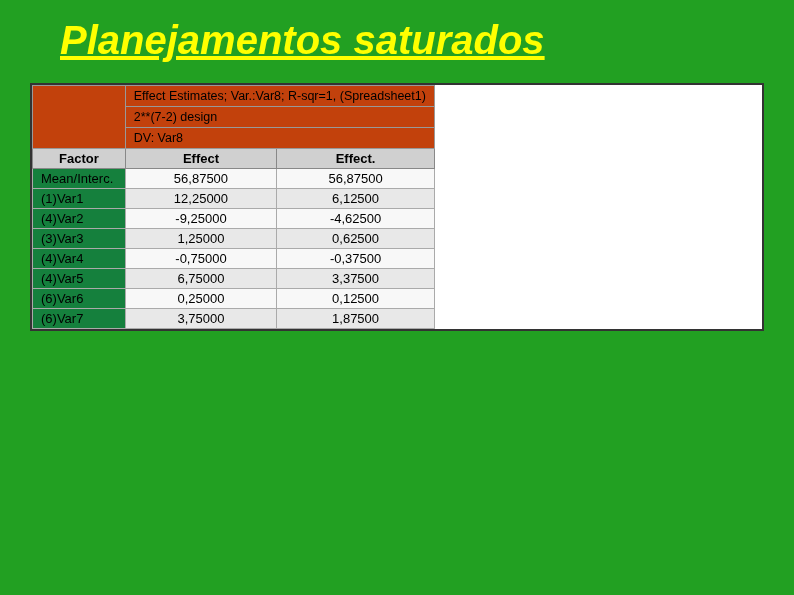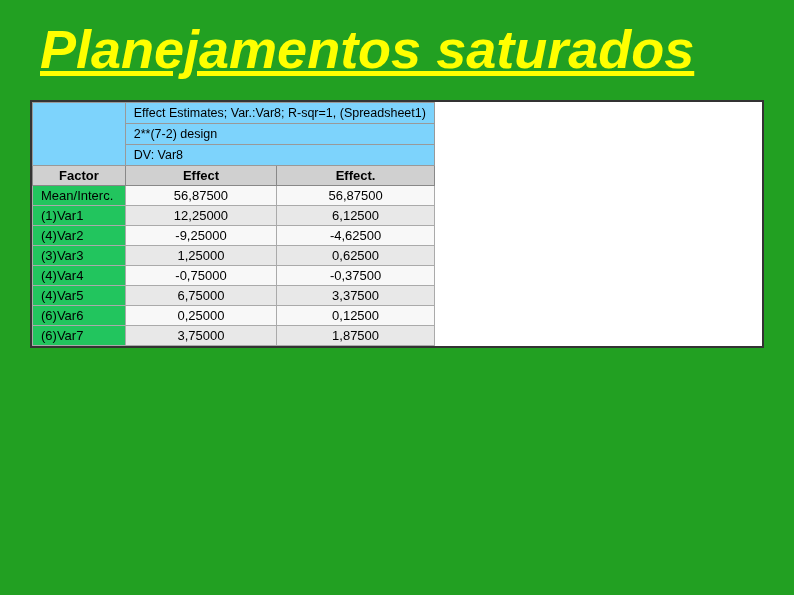--- a/index.html
+++ b/index.html
@@ -7,42 +7,42 @@
       width: 794px;
       height: 595px;
       background-color: #22a022;
       font-family: Arial, sans-serif;
       overflow: hidden;
       position: relative;
     }
 
     .page-title {
       color: #ffff00;
-      font-size: 54px;
+      font-size: 40px;
       font-weight: bold;
-      padding: 18px 30px 12px 40px;
+      padding: 18px 30px 12px 60px;
       text-decoration: underline;
       font-style: italic;
     }
 
     .table-container {
       margin: 8px 30px 0 30px;
       background: white;
       border: 2px solid #333;
     }
 
     table {
       border-collapse: collapse;
       width: auto;
       font-size: 13px;
       font-family: Arial, sans-serif;
     }
 
     .header-info-row td {
-      background: #7dd3fc;
+      background: #c2410c;
       padding: 3px 8px;
       border: 1px solid #999;
       font-size: 12.5px;
     }
 
     .col-header-row td {
       background: #d0d0d0;
       padding: 2px 26px;
       border: 1px solid #888;
       font-weight: bold;
@@ -63,21 +63,21 @@
     .data-row:nth-child(odd) td {
       background: #f8f8f8;
     }
 
     .data-row:nth-child(even) td {
       background: #e8e8e8;
     }
 
     .data-row td.factor-col {
       text-align: left;
-      background: #22c55e;
+      background: #15803d;
       font-weight: normal;
     }
 
     .data-row td.number-col {
       text-align: center;
       min-width: 80px;
     }
 
     .header-cell {
       background: #e8e8e8;

